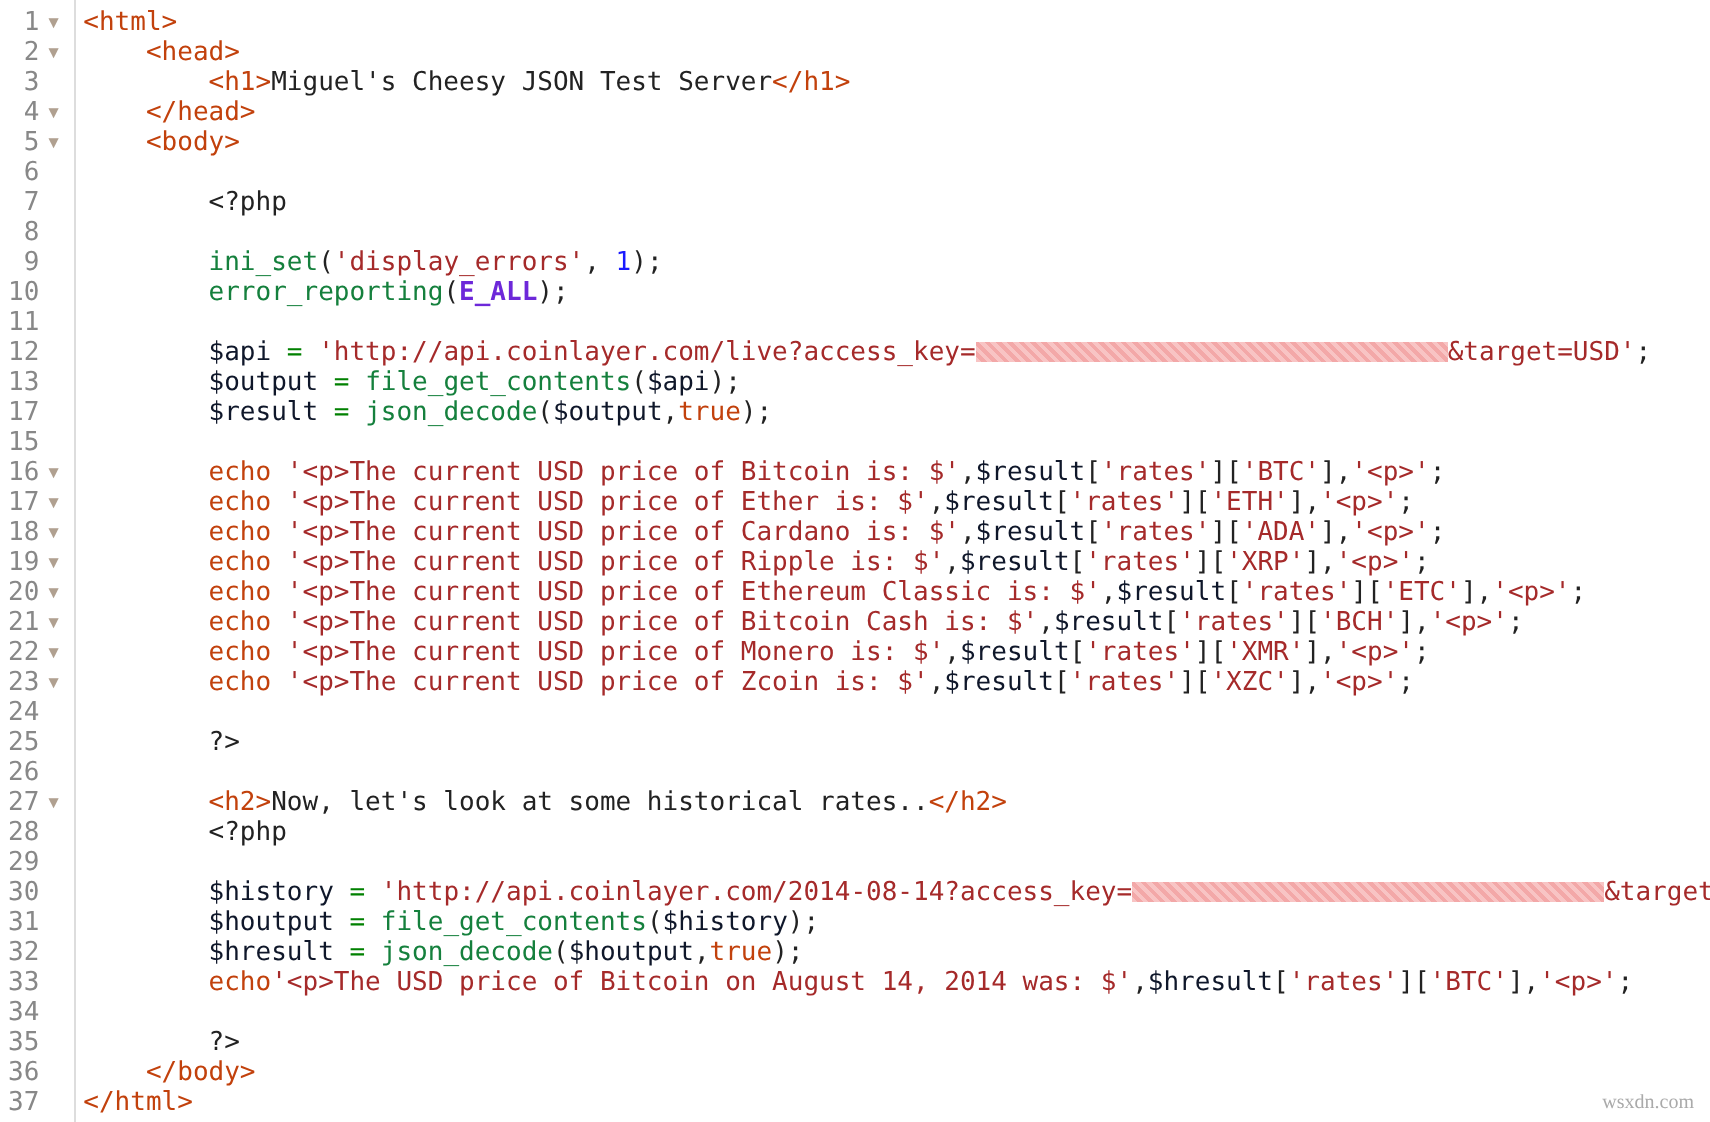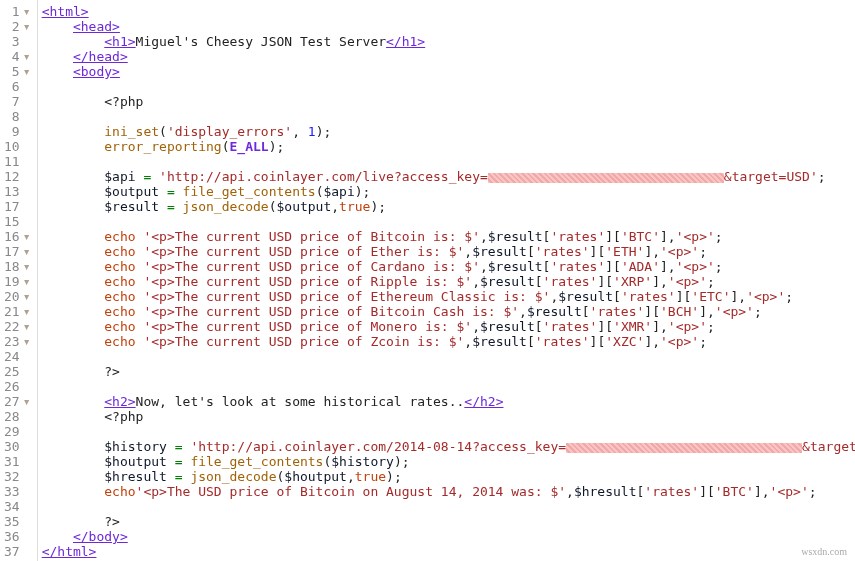--- a/index.html
+++ b/index.html
@@ -35,24 +35,24 @@
   }
   .code {
     padding: 4px 0 4px 4px;
     white-space: pre;
     flex: 1;
   }
   .line {
     height: 15px;
     line-height: 15px;
   }
-  .tag { color: #6d28d9; text-decoration: underline; }
+  .tag { color: #c2410c; }
   .text { color: #222; }
   .keyword { color: #c2410c; }
-  .func { color: #a16207; text-align: center; }
+  .func { color: #15803d; text-align: center; }
   .var { color: #0f172a; }
   .string { color: #a52a2a; }
   .op { color: #008000; }
   .num { color: #1a1aff; }
   .const { color: #6d28d9; font-weight: bold; }
   .censor {
     display: inline-block;
     background-image: repeating-linear-gradient(45deg, #f8c4c4 0 2px, #f3a8a8 2px 4px);
     height: 10px;
     vertical-align: middle;

